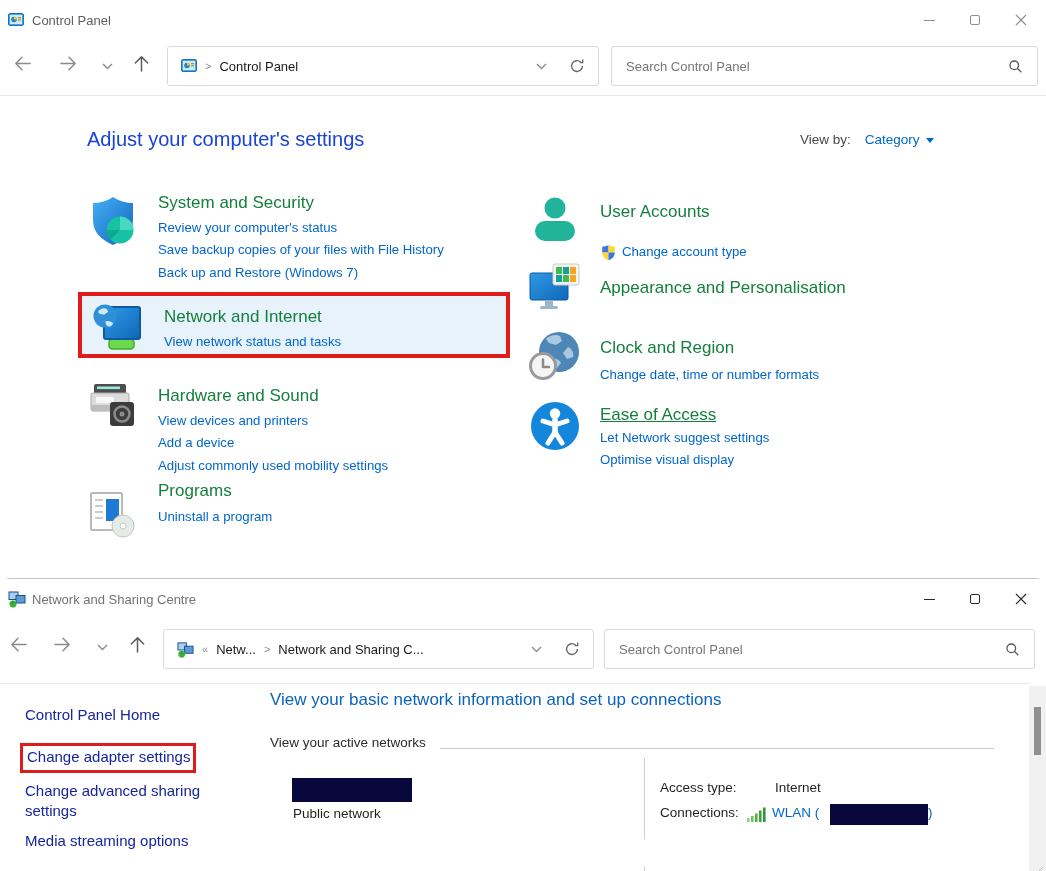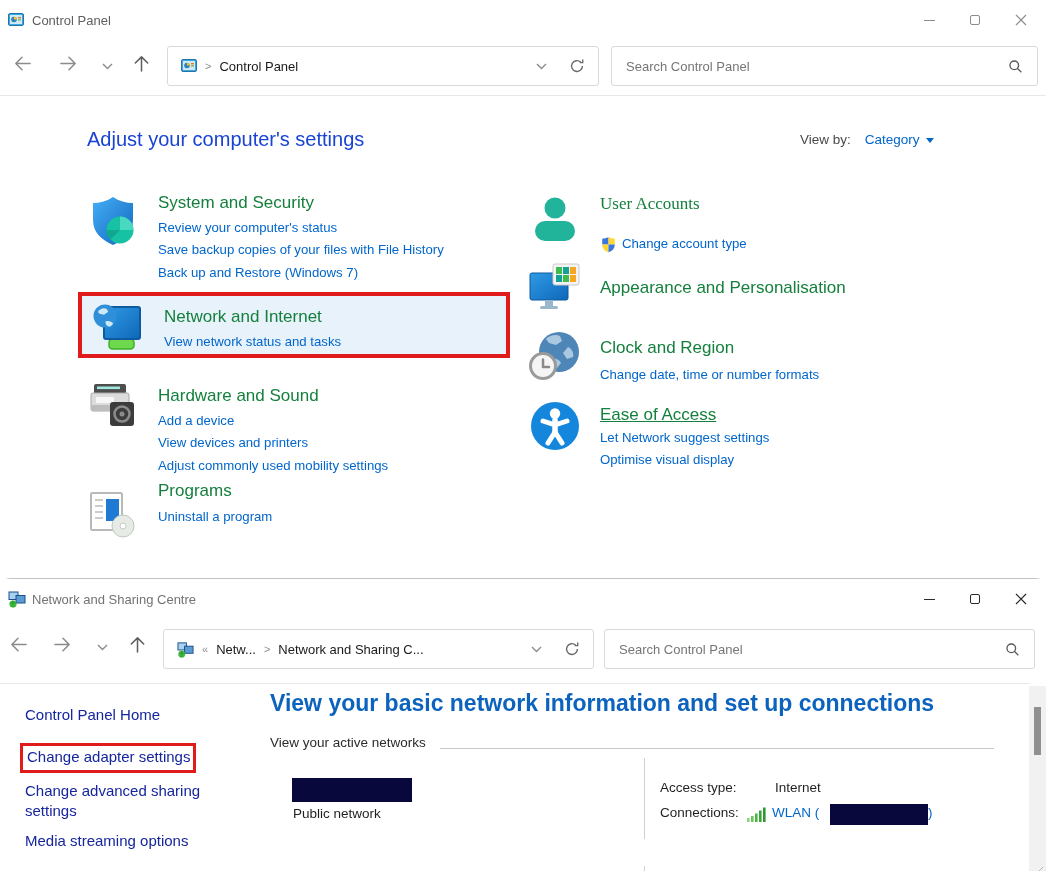--- a/index.html
+++ b/index.html
@@ -51,21 +51,21 @@
   .cat-title { display:block; color:#15803d; font-size:17px; line-height:21px; text-decoration:none; cursor:pointer; white-space:nowrap; }
   .tlink { display:block; color:#0066cc; font-size:13.2px; line-height:22.4px; text-decoration:none; cursor:pointer; white-space:nowrap; }
   .linkrow { display:flex; align-items:center; gap:5px; }
 
   .annotation-big { position:absolute; left:78px; top:292px; width:432px; height:66px; border:4px solid #e01b1b; background:#e8f2fb; display:flex; gap:18px; padding:3px 0 0 10px; }
   .annotation-big .cat-title { margin-top:7px; }
 
   
   .sb-link { position:absolute; color:#15259c; font-size:15px; line-height:20px; text-decoration:none; cursor:pointer; }
   .annotation-small { position:absolute; left:20px; top:164px; width:176px; height:30px; border:3px solid #e01b1b; }
-  .nsc-heading { position:absolute; left:270px; top:111px; font-size:23px; color:#0c63bd; white-space:nowrap;font-weight:bold; }
+  .nsc-heading { position:absolute; left:270px; top:111px; font-size:17px; color:#0c63bd; white-space:nowrap; }
   .section-label { position:absolute; left:270px; top:156px; font-size:13.5px; color:#2b2b2b; white-space:nowrap; }
   .section-rule { position:absolute; left:440px; top:169px; width:554px; border-top:1px solid #c9c9c9; }
   .redact { position:absolute; background:#08083c; }
   .plain { position:absolute; font-size:13.5px; color:#1f1f1f; white-space:nowrap; }
   .bluebit { position:absolute; font-size:13.5px; color:#0066cc; white-space:nowrap; cursor:pointer; }
   .vdiv { position:absolute; left:644px; width:0; border-left:1px solid #d0d0d0; }
   .scroll-track { position:absolute; left:1029px; top:107px; width:17px; height:186px; background:#f1f1f1; }
   .scroll-thumb { position:absolute; left:5px; top:21px; width:7px; height:48px; background:#909090; }
 </style>
 </head>
@@ -231,22 +231,22 @@
           <rect x="5" y="25" width="38" height="6" fill="#bdbdbd"></rect>
           <rect x="10" y="17" width="18" height="6" rx="1" fill="#f7f7f7"></rect>
           <rect x="24" y="22" width="24" height="24" rx="3" fill="#3c3c3c"></rect>
           <circle cx="36" cy="34" r="7.5" fill="none" stroke="#8c8c8c" stroke-width="2.5"></circle>
           <circle cx="36" cy="34" r="2.5" fill="#8c8c8c"></circle>
         </svg>
     </div>
     <div class="cat-text">
       <a class="cat-title" style="margin-top:17px;">Hardware and Sound</a>
       <div style="margin-top:4px;">
+        <a class="tlink">View devices and printers</a>
         <a class="tlink">Add a device</a>
-        <a class="tlink">View devices and printers</a>
         <a class="tlink">Adjust commonly used mobility settings</a>
       </div>
     </div>
   </div>
 
   <div class="cat" style="left:86px;top:478px;">
     <div class="cat-icon" style="margin-top:8px;">
       <svg width="54" height="54" viewBox="0 0 54 54">
           <rect x="5" y="7" width="31" height="37" rx="1.5" fill="#fff" stroke="#b9b9b9" stroke-width="2"></rect>
           <line x1="9" y1="14" x2="17" y2="14" stroke="#cccccc" stroke-width="2"></line>
@@ -267,21 +267,21 @@
   </div>
 
   <div class="cat" style="left:528px;top:193px;">
     <div class="cat-icon">
       <svg width="54" height="54" viewBox="0 0 54 54">
           <circle cx="27" cy="15" r="10.5" fill="#21b49b"></circle>
           <rect x="7" y="28" width="40" height="20" rx="10" fill="#21b49b"></rect>
         </svg>
     </div>
     <div class="cat-text">
-      <a class="cat-title" style="font-family:Liberation Serif, serif;">User Accounts</a>
+      <a class="cat-title" style="margin-top:8px;">User Accounts</a>
       <div class="linkrow" style="margin-top:19px;">
         <span style="display:flex;">
           <svg width="17" height="17" viewBox="0 0 16 16">
               <defs>
                 <clipPath id="uac">
                   <path d="M8 1C6.2 2 4.2 2.6 2 2.6V8c0 4 2.8 6.2 6 7.4 3.2-1.2 6-3.4 6-7.4V2.6C11.8 2.6 9.8 2 8 1z"></path>
                 </clipPath>
               </defs>
               <g clip-path="url(#uac)">
                 <rect x="0" y="0" width="8" height="8" fill="#3b76dd"></rect>

